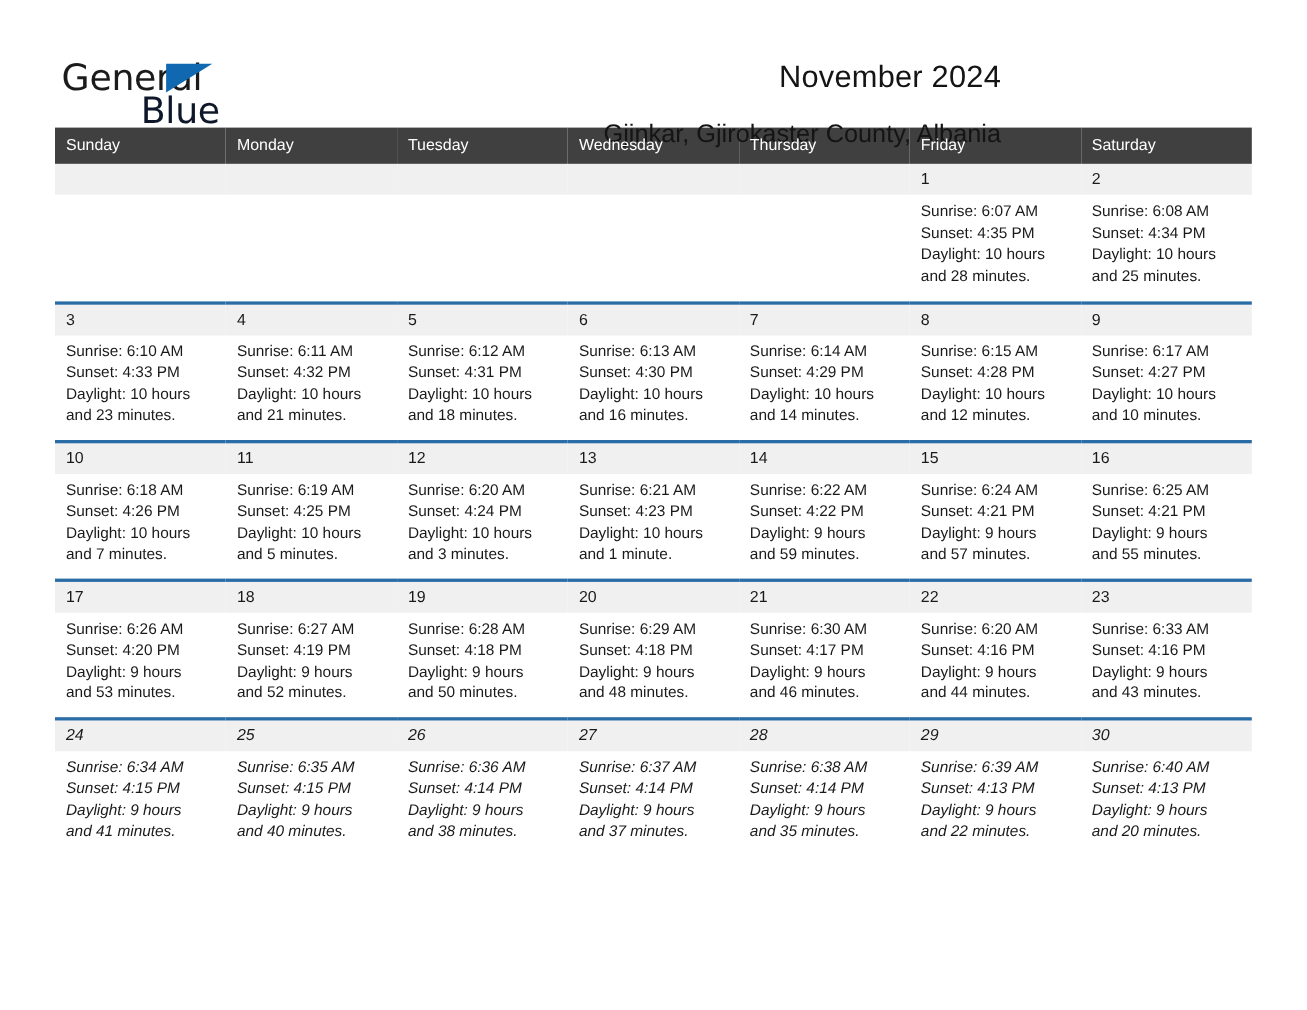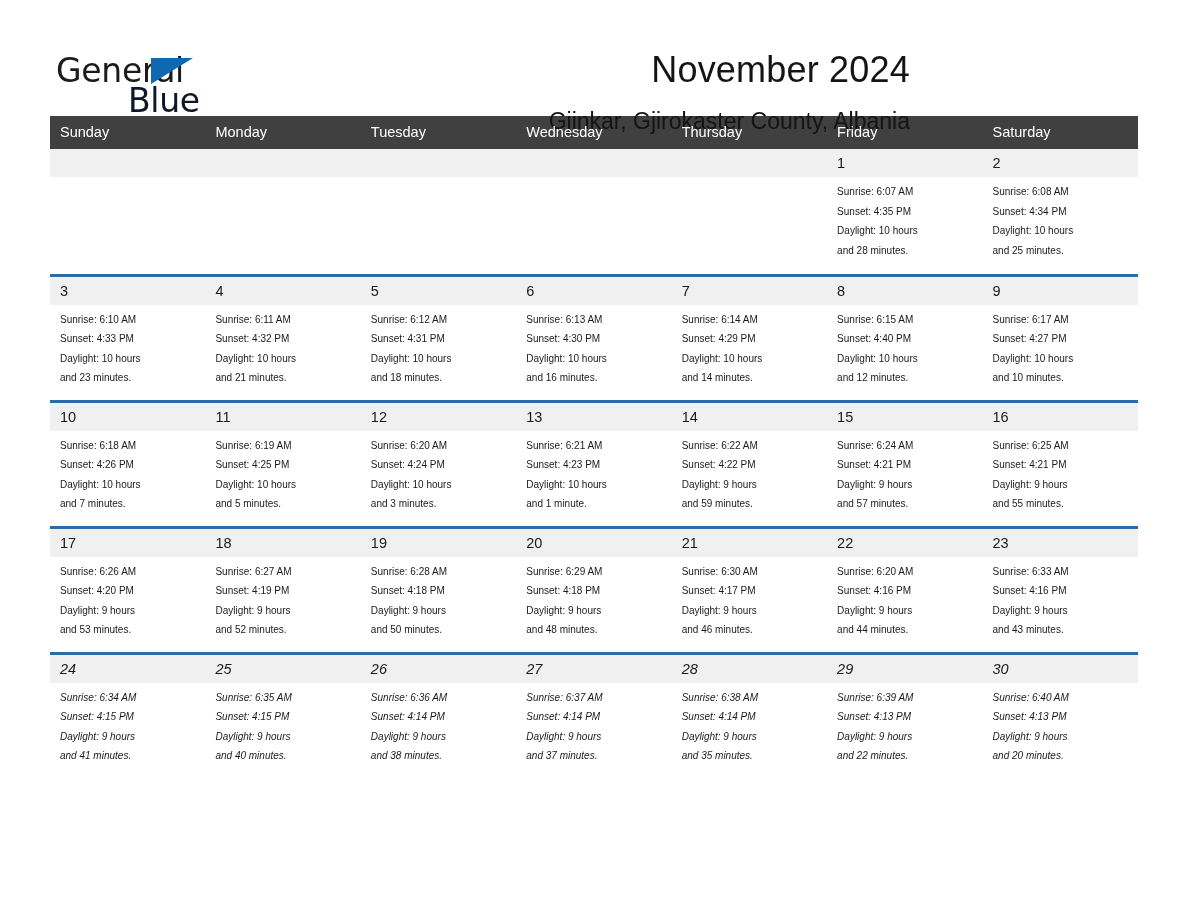--- a/index.html
+++ b/index.html
@@ -65,21 +65,21 @@
     letter-spacing: -0.3px;
     color: #0f172a;
     font-family: "DejaVu Sans", sans-serif;
     font-weight: 400;
   }
   .titles {
     text-align: right;
     flex: 1;
   }
   .month-title {
-    font-size: 36px;
+    font-size: 28px;
     font-weight: 400;
     color: #141414;
     letter-spacing: 0.2px;
     line-height: 48px;
     margin: 0;
   }
   .location {
     font-size: 23px;
     font-weight: 400;
     color: #141414;
@@ -131,21 +131,21 @@
     line-height: 22px;
     padding: 3px 0 3px 10px;
     color: #1a1a1a;
     min-height: 22px;
   }
   .cell.empty .daynum {
     color: transparent;
   }
   .details {
     padding: 5px 8px 0 10px;
-    font-size: 10px;
+    font-size: 14px;
     line-height: 19.6px;
     color: #1a1a1a;
   }
   .details div {
     white-space: nowrap;
   }
 </style>
 </head>
 <body>
 
@@ -311,21 +311,21 @@
                 <div>Daylight: 10 hours</div>
                 <div>and 14 minutes.</div>
               </div>
             </div>
           </td>
         <td>
             <div class="cell">
               <div class="daynum">8</div>
               <div class="details">
                 <div>Sunrise: 6:15 AM</div>
-                <div>Sunset: 4:40 PM</div>
+                <div>Sunset: 4:28 PM</div>
                 <div>Daylight: 10 hours</div>
                 <div>and 12 minutes.</div>
               </div>
             </div>
           </td>
         <td>
             <div class="cell">
               <div class="daynum">9</div>
               <div class="details">
                 <div>Sunrise: 6:17 AM</div>

